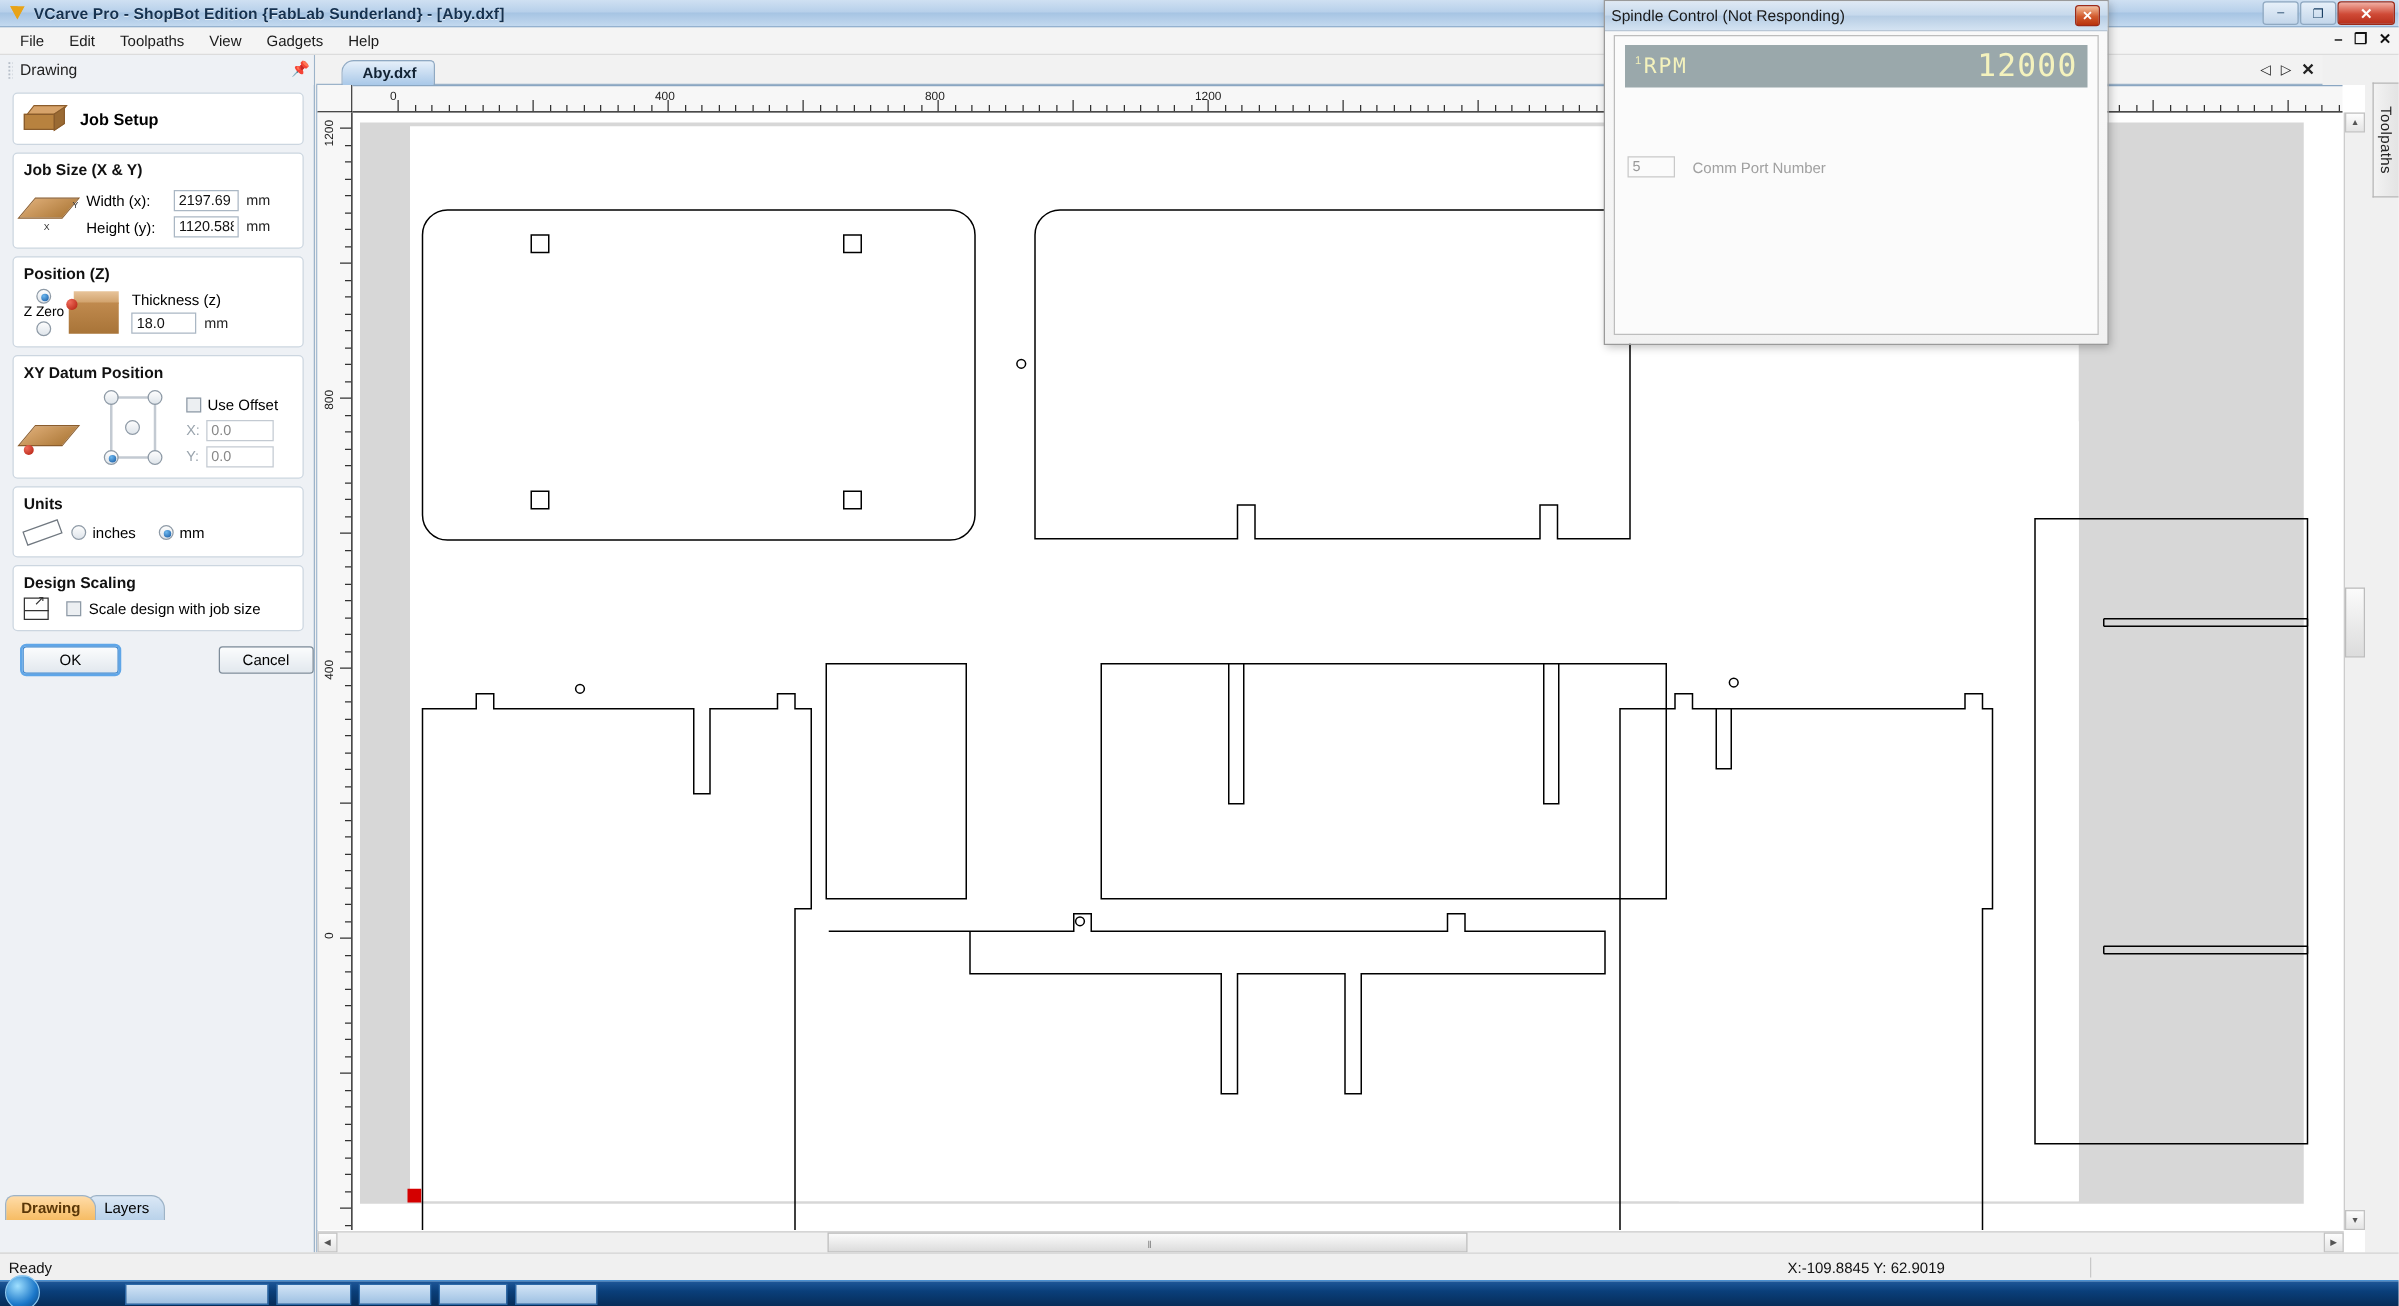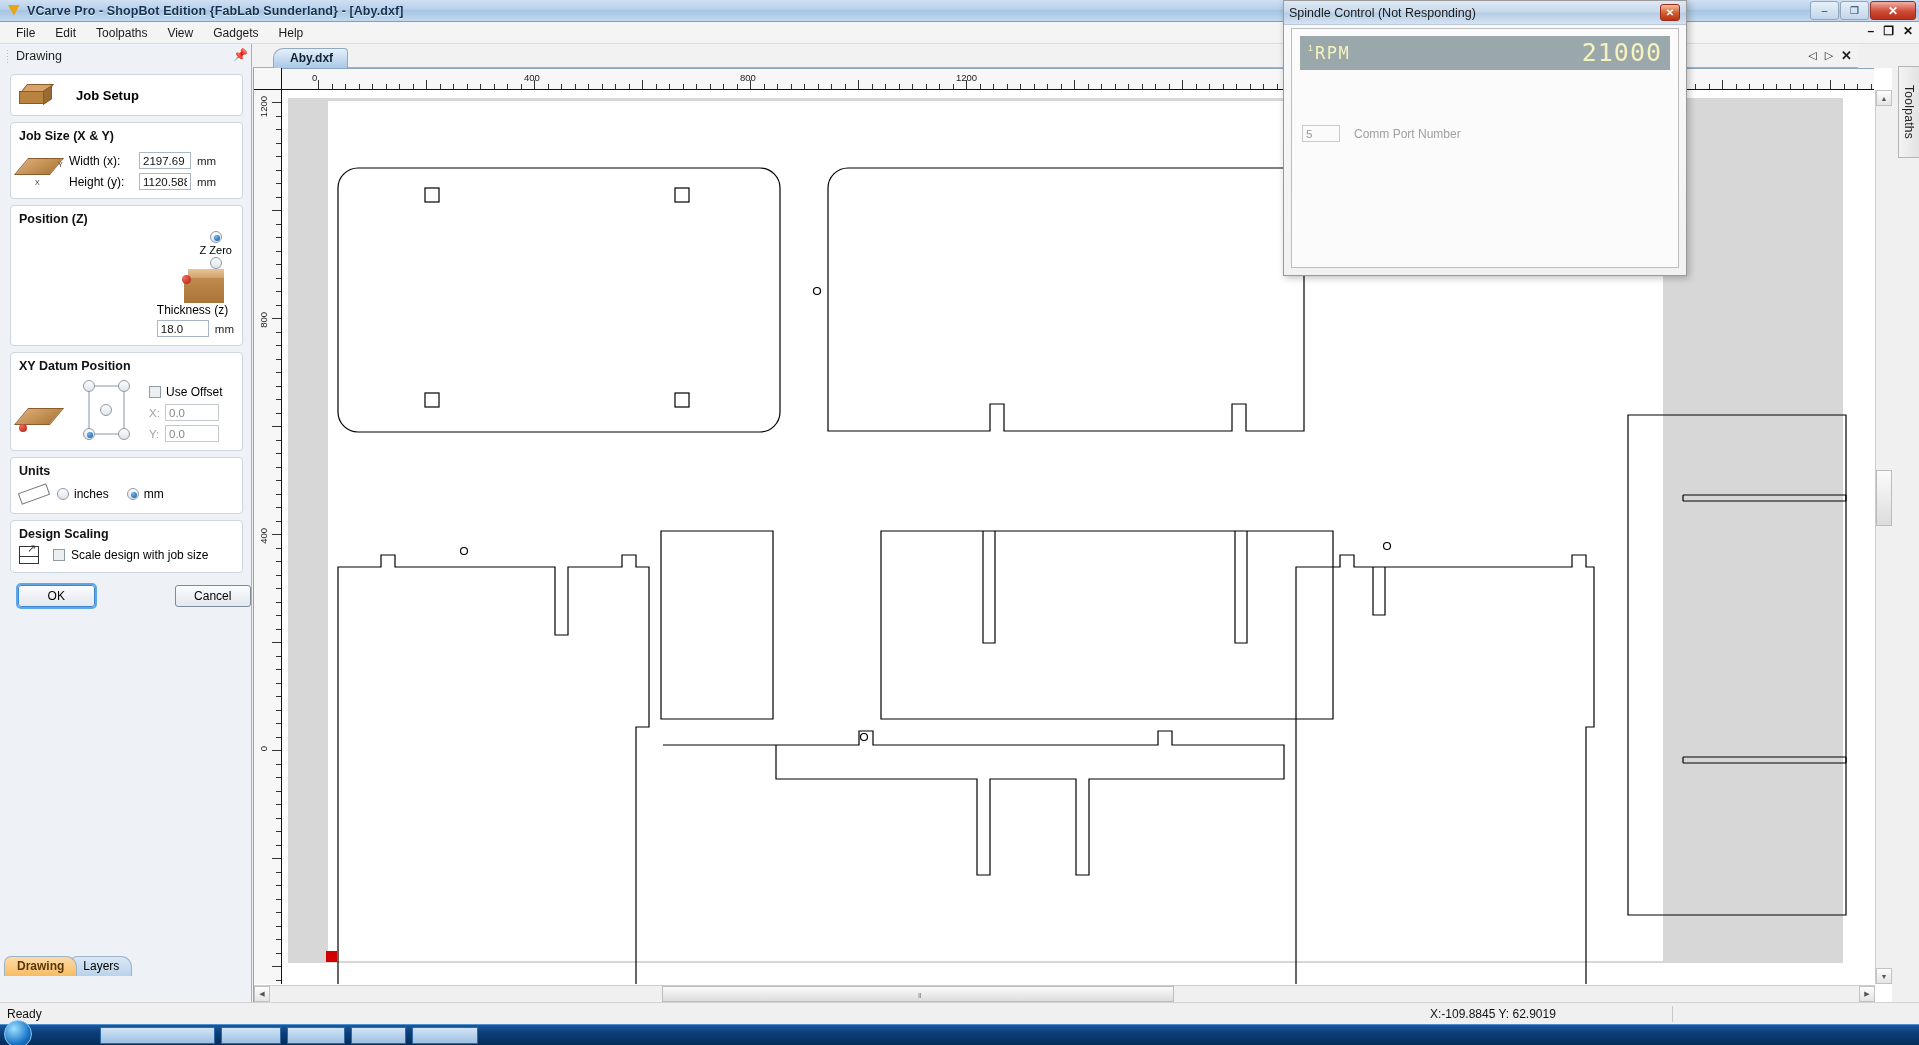--- a/index.html
+++ b/index.html
@@ -74,21 +74,21 @@
     color:#44566b; font-size:12px; line-height:12px;
   }
   .grp {
     margin:6px 8px 0 10px; background:#fff;
     border:1px solid #ccd6e0; border-radius:4px; padding:6px 8px 8px 8px;
   }
   .grp h4 {
     margin:0 0 5px 0; font-size:12.5px; font-weight:bold; color:#111;
   }
   #jobsetup {
-    display:flex; align-items:center; gap:23px; padding:9px 8px;
+    display:flex; align-items:center; gap:11px; padding:9px 8px;
   }
   .boxicon { width:34px;height:22px; position:relative; }
   .boxicon .top { position:absolute; left:5px; top:0; width:27px;height:8px;
     background:#d7a36a; transform:skewX(-38deg); border:1px solid #8a5c2c;}
   .boxicon .front { position:absolute; left:0; top:7px; width:25px;height:13px;
     background:#b8823f; border:1px solid #8a5c2c;}
   .boxicon .side { position:absolute; left:24px; top:4px; width:9px;height:14px;
     background:#9a6a33; border:1px solid #8a5c2c; transform:skewY(-34deg);}
   #jobsetup .t { font-size:13px; font-weight:bold; }
   .row { display:flex; align-items:center; margin-top:4px; }
@@ -358,21 +358,21 @@
           <span class="lab">Height (y):</span>
           <input type="text" value="1120.588" style="">
           <span class="unit">mm</span>
         </div>
       </div>
     </div>
   </div>
 
   <div class="grp">
     <h4>Position (Z)</h4>
-    <div style="display:flex;align-items:flex-end;flex-direction:column;">
+    <div style="display:flex;align-items:center;">
       <div style="display:flex;flex-direction:column;align-items:center;gap:1px;margin-right:2px;">
         <span class="radio on"></span>
         <span style="font-size:11px;">Z Zero</span>
         <span class="radio"></span>
       </div>
       <div class="matimg">
         <div class="mtop"></div>
           <div class="mbot"></div>
           <div class="dot"></div>
       </div>
@@ -727,21 +727,21 @@
   <div class="cap">
     <span>Spindle Control (Not Responding)</span>
     <span class="x">✕</span>
   </div>
   <div class="body">
     <div id="rpmbar">
       <span class="left">
         <span class="sup">1</span>
         <span class="rpmtxt">RPM</span>
       </span>
-      <span class="val">21000</span>
+      <span class="val">12000</span>
     </div>
     <div id="commrow">
       <input type="text" value="5" style="">
       <label>Comm Port Number</label>
     </div>
   </div>
 </div>
 
 <div id="statusbar">
   <span class="ready">Ready</span>

